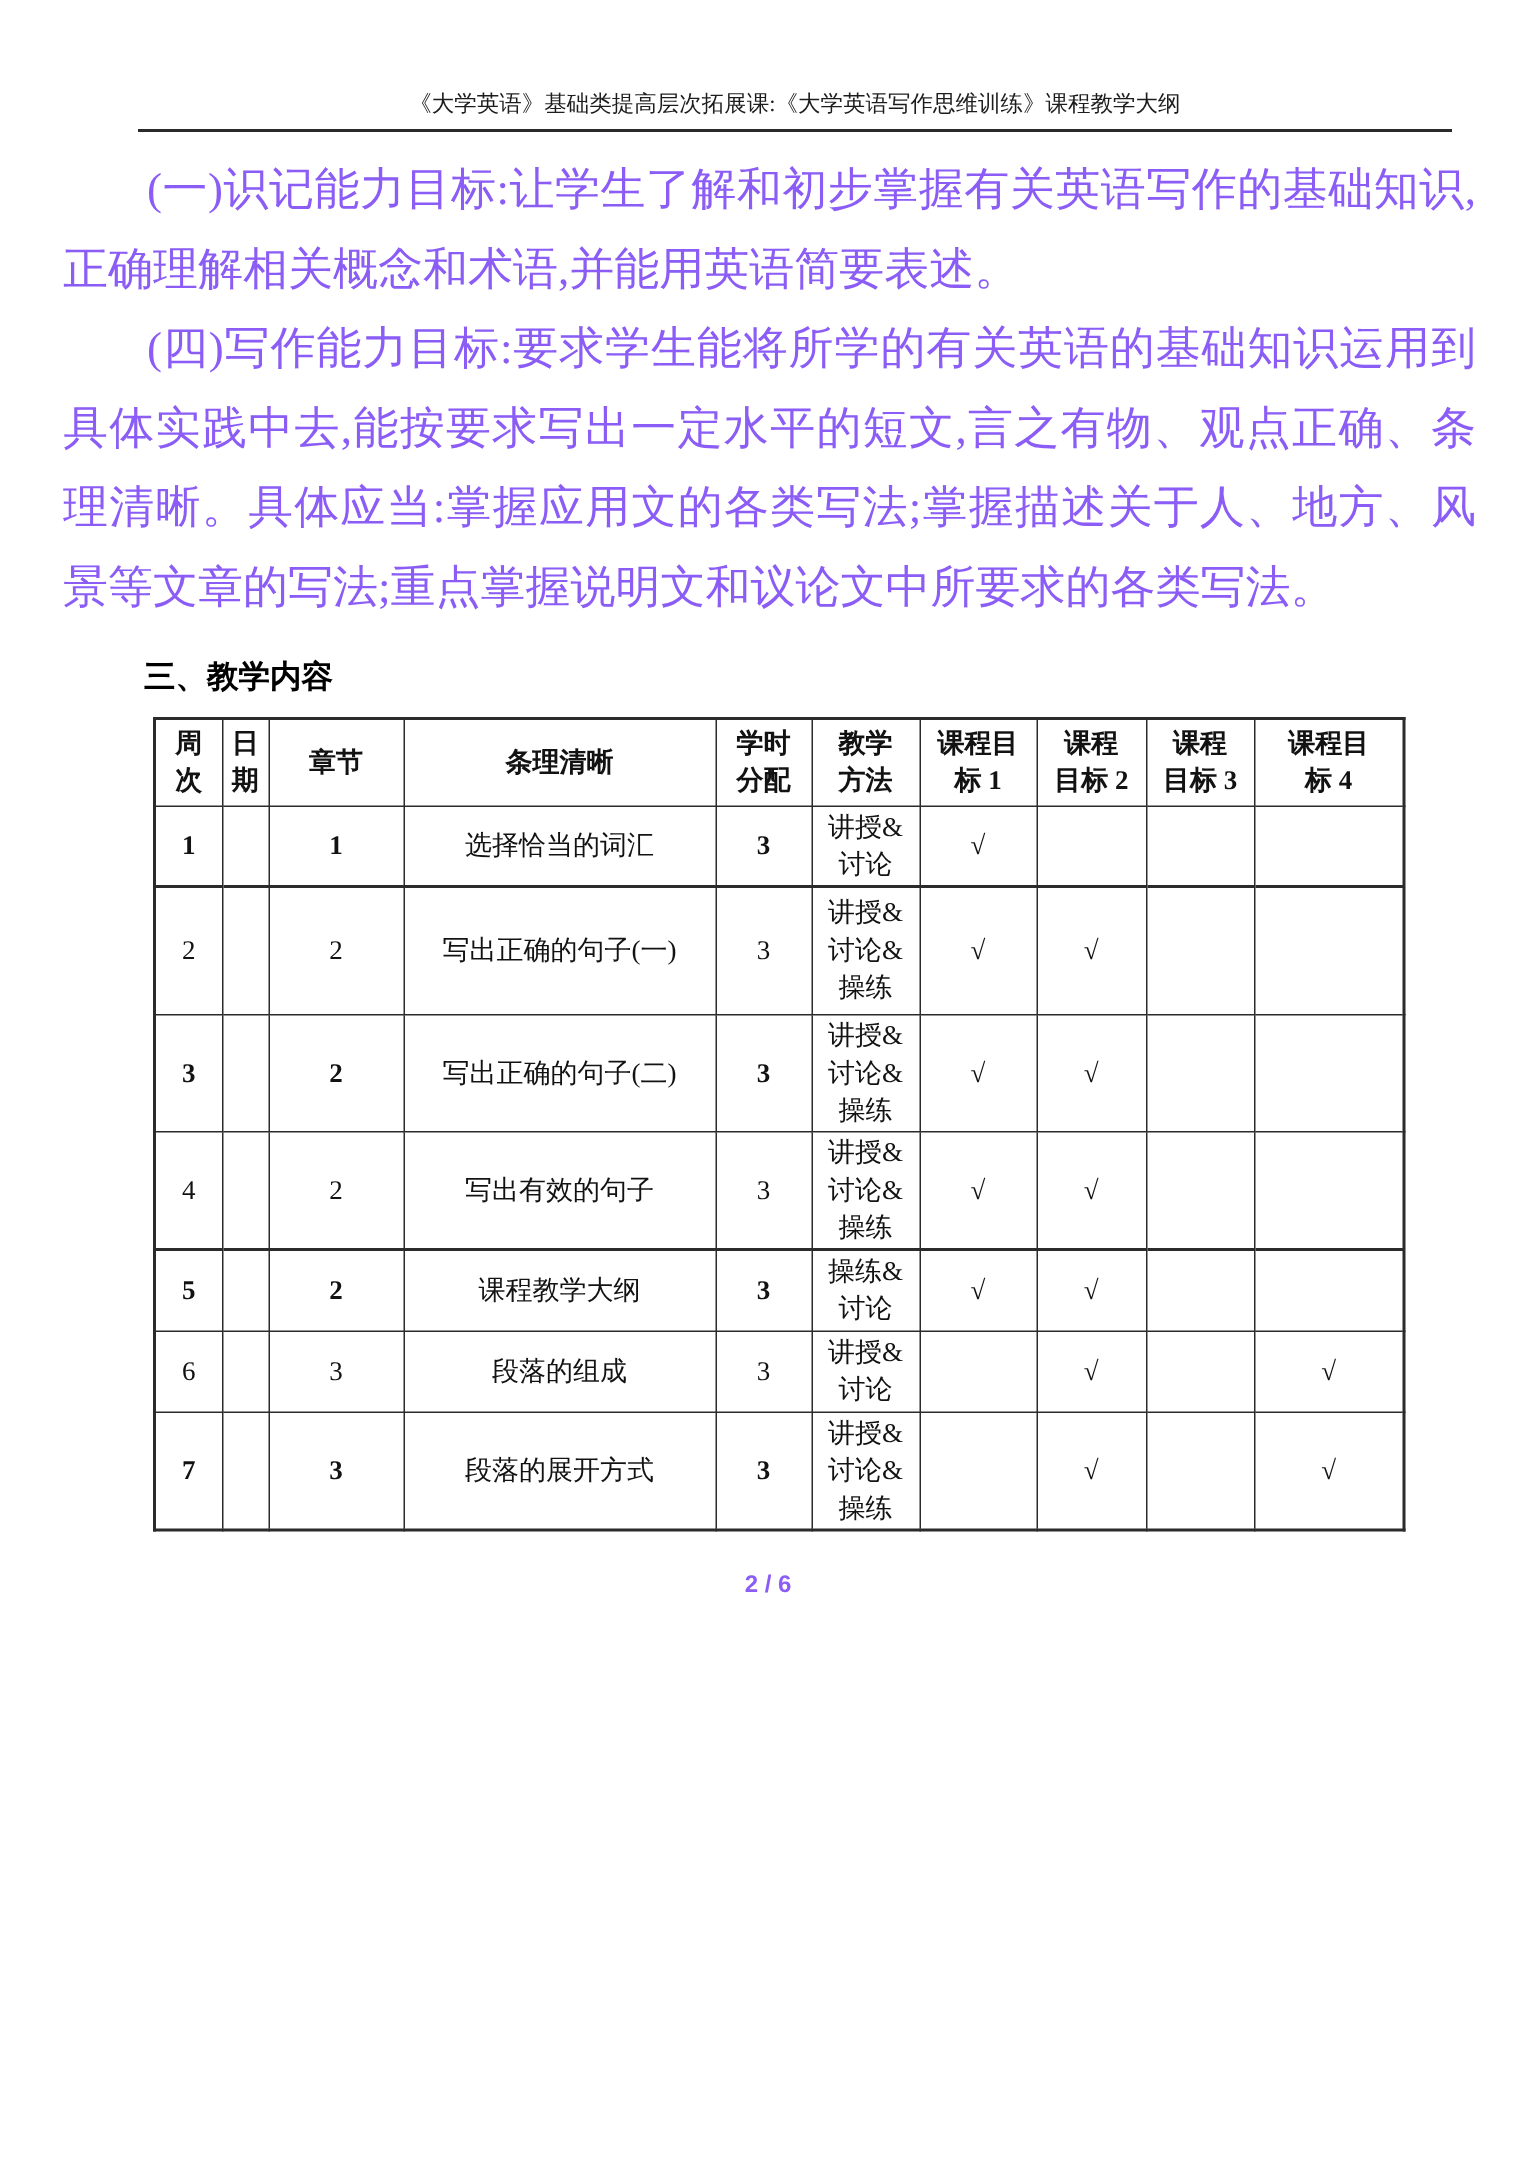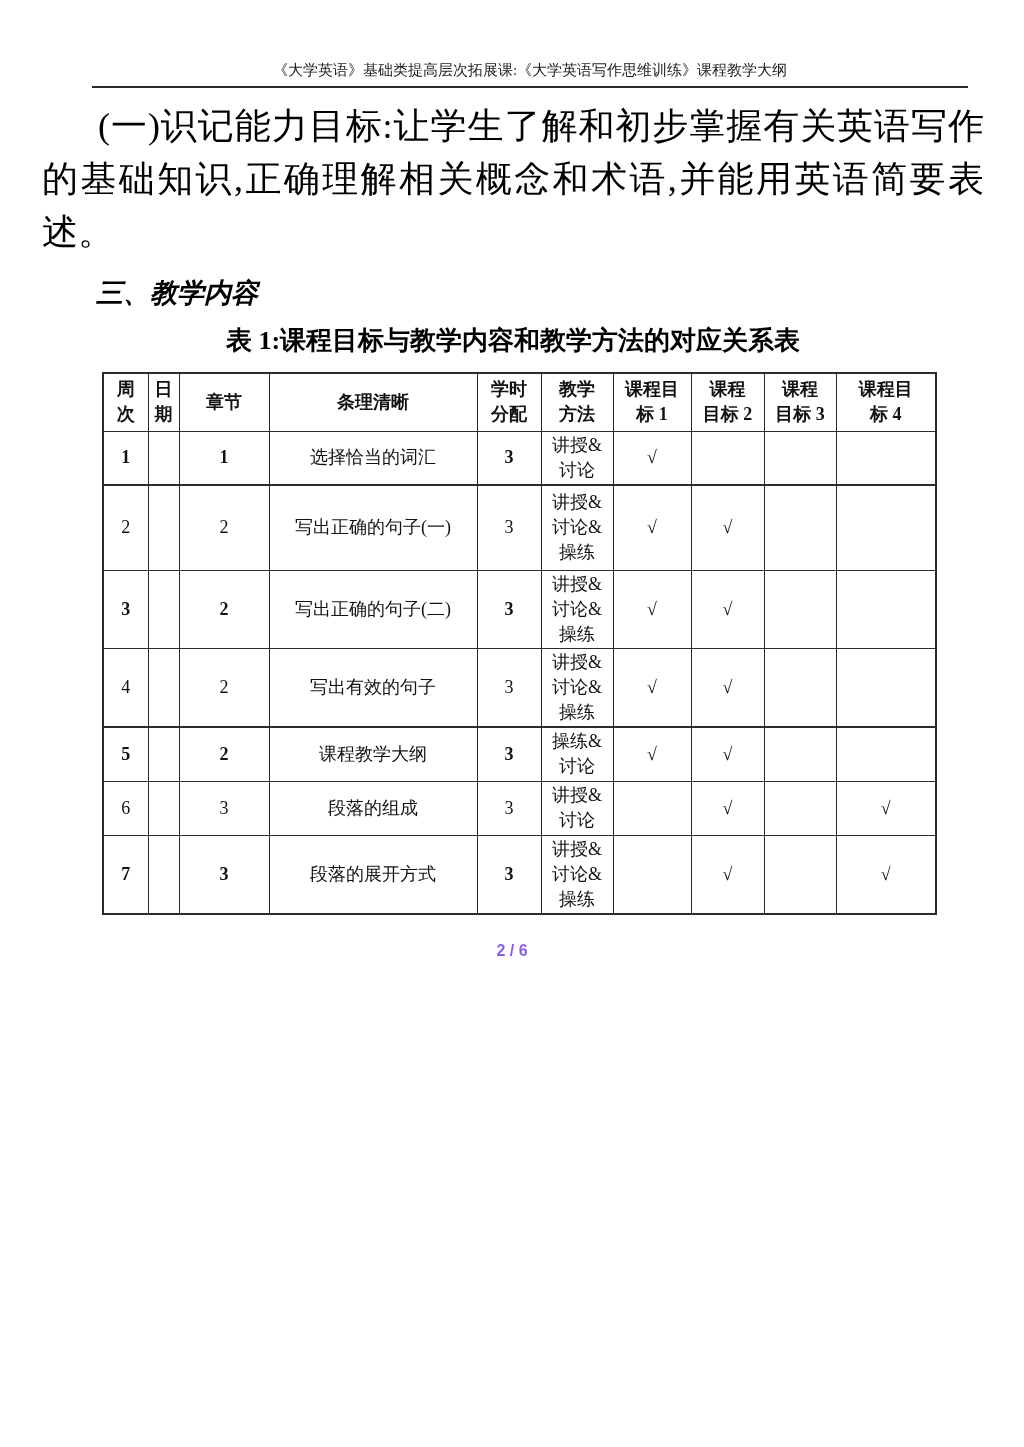--- a/index.html
+++ b/index.html
@@ -27,36 +27,35 @@
   .header-rule {
     margin: 6px 56px 0 56px;
     border-bottom: 2px solid #2b2b2b;
     height: 0;
   }
 
   
   .content { margin: 12px 40px 0 42px; }
   .body-para {
     margin: 0;
-    font-size: 36px;
+    font-size: 30px;
     line-height: 53px;
     text-indent: 56px;
     text-align: justify;
-    color: #000000;
+    color: #8b5cf6;
   }
 
   .section-heading {
     margin: 8px 0 0 0;
     padding-left: 54px;
-    font-size: 27px;
+    font-size: 21px;
     line-height: 52px;
     font-weight: bold;
     color: #000;
     font-family: "Liberation Sans", "DejaVu Sans", sans-serif;
-    font-style: italic;
   }
 
   .table-title {
     margin: 2px 0 11px 0;
     text-align: center;
     font-size: 26px;
     line-height: 40px;
     font-weight: bold;
     color: #000;
     font-family: "Liberation Serif", "DejaVu Serif", serif;
@@ -111,24 +110,24 @@
 </head>
 <body>
 
 <header class="page-header">
   <span class="header-title">《大学英语》基础类提高层次拓展课:《大学英语写作思维训练》课程教学大纲</span>
   <div class="header-rule"></div>
 </header>
 
 <main class="content">
   <p class="body-para">(一)识记能力目标:让学生了解和初步掌握有关英语写作的基础知识,正确理解相关概念和术语,并能用英语简要表述。</p>
+  <p class="body-para">(四)写作能力目标:要求学生能将所学的有关英语的基础知识运用到具体实践中去,能按要求写出一定水平的短文,言之有物、观点正确、条理清晰。具体应当:掌握应用文的各类写法;掌握描述关于人、地方、风景等文章的写法;重点掌握说明文和议论文中所要求的各类写法。</p>
 
   <h2 class="section-heading">三、教学内容</h2>
 
-  <h3 class="table-title">表 1:课程目标与教学内容和教学方法的对应关系表</h3>
 
   <table class="schedule">
     <colgroup>
       <col style="width:45px">
         <col style="width:31px">
         <col style="width:90px">
         <col style="width:208px">
       <col style="width:64px">
         <col style="width:72px">
         <col style="width:78px">

